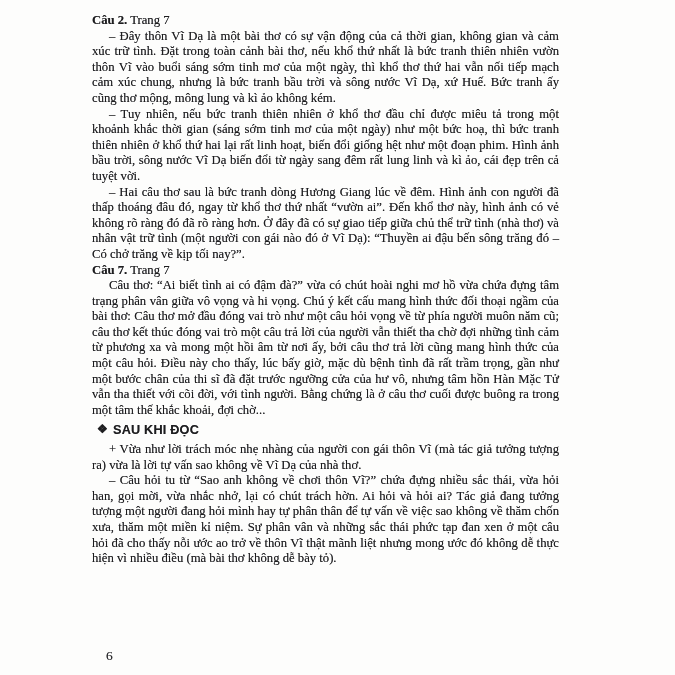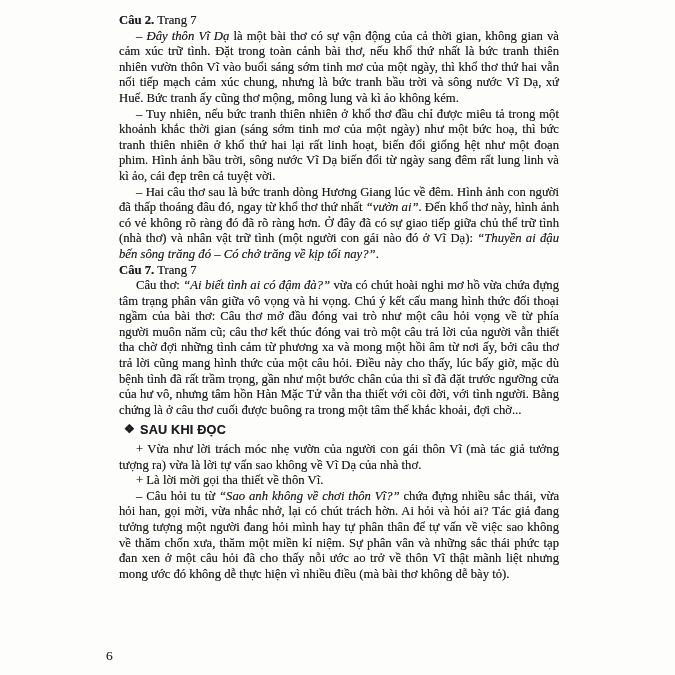--- a/index.html
+++ b/index.html
@@ -6,21 +6,21 @@
     margin: 0;
     padding: 0;
     background: #ffffff;
   }
   .page {
     position: relative;
     width: 675px;
     height: 675px;
     background: #fdfdfc;
     box-sizing: border-box;
-    padding: 13px 116px 0 119px;
+    padding: 13px 116px 0 92px;
     overflow: hidden;
     font-family: "Liberation Serif", serif;
     color: #1d1d1f;
   }
   .page p {
     margin: 0;
     font-size: 12.7px;
     line-height: 15.6px;
     text-align: justify;
     text-indent: 17px;
@@ -42,21 +42,21 @@
     text-align: center;
     margin: 5px 0 3px 0 !important;
     letter-spacing: 0.2px;
   }
   .section-heading .diamond {
     font-size: 12px;
     margin-right: 5px;
     position: relative;
     top: -1px;
   }
-  .italic { font-style: italic; }
+  .italic { }
   .page-number {
     position: absolute;
     left: 106px;
     top: 648px;
     font-size: 13.5px;
     font-family: "Liberation Serif", serif;
     color: #2a2a2c;
     text-shadow: 0 0 0.3px rgba(20,20,30,0.55);
   }
 </style>
@@ -74,21 +74,20 @@
   <p><span>– Hai câu thơ sau là bức tranh dòng Hương Giang lúc về đêm. Hình ảnh con người đã thấp thoáng đâu đó, ngay từ khổ thơ thứ nhất </span><span class="italic">“vườn ai”</span><span>. Đến khổ thơ này, hình ảnh có vẻ không rõ ràng đó đã rõ ràng hơn. Ở đây đã có sự giao tiếp giữa chủ thể trữ tình (nhà thơ) và nhân vật trữ tình (một người con gái nào đó ở Vĩ Dạ): </span><span class="italic">“Thuyền ai đậu bến sông trăng đó – Có chở trăng về kịp tối nay?”</span><span>.</span></p>
 
   <p class="q-heading"><span class="q-label">Câu 7.</span><span> Trang 7</span></p>
 
   <p><span>Câu thơ: </span><span class="italic">“Ai biết tình ai có đậm đà?”</span><span> vừa có chút hoài nghi mơ hồ vừa chứa đựng tâm trạng phân vân giữa vô vọng và hi vọng. Chú ý kết cấu mang hình thức đối thoại ngầm của bài thơ: Câu thơ mở đầu đóng vai trò như một câu hỏi vọng về từ phía người muôn năm cũ; câu thơ kết thúc đóng vai trò một câu trả lời của người vẫn thiết tha chờ đợi những tình cảm từ phương xa và mong một hồi âm từ nơi ấy, bởi câu thơ trả lời cũng mang hình thức của một câu hỏi. Điều này cho thấy, lúc bấy giờ, mặc dù bệnh tình đã rất trầm trọng, gần như một bước chân của thi sĩ đã đặt trước ngưỡng cửa của hư vô, nhưng tâm hồn Hàn Mặc Tử vẫn tha thiết với cõi đời, với tình người. Bằng chứng là ở câu thơ cuối được buông ra trong một tâm thế khắc khoải, đợi chờ...</span></p>
 
   <p class="section-heading"><span class="diamond">❖</span><span>SAU KHI ĐỌC</span></p>
 
 
 
-  <p><span>+ Vừa như lời trách móc nhẹ vườn của người con gái thôn Vĩ (mà tác giả tưởng tượng ra) vừa là lời tự vấn sao không về Vĩ Dạ của nhà thơ.</span></p>
+  <p><span>+ Vừa như lời trách móc nhẹ nhàng của người con gái thôn Vĩ (mà tác giả tưởng tượng ra) vừa là lời tự vấn sao không về Vĩ Dạ của nhà thơ.</span></p>
 
-  <p><span>+ Là lời mời gọi tha thiết về thôn Vĩ.</span></p>
 
   <p><span>– Câu hỏi tu từ </span><span class="italic">“Sao anh không về chơi thôn Vĩ?”</span><span> chứa đựng nhiều sắc thái, vừa hỏi han, gọi mời, vừa nhắc nhở, lại có chút trách hờn. Ai hỏi và hỏi ai? Tác giả đang tưởng tượng một người đang hỏi mình hay tự phân thân để tự vấn về việc sao không về thăm chốn xưa, thăm một miền kỉ niệm. Sự phân vân và những sắc thái phức tạp đan xen ở một câu hỏi đã cho thấy nỗi ước ao trở về thôn Vĩ thật mãnh liệt nhưng mong ước đó không dễ thực hiện vì nhiều điều (mà bài thơ không dễ bày tỏ).</span></p>
 
   <div class="page-number">6</div>
 
 </div>
 
 </body></html>

